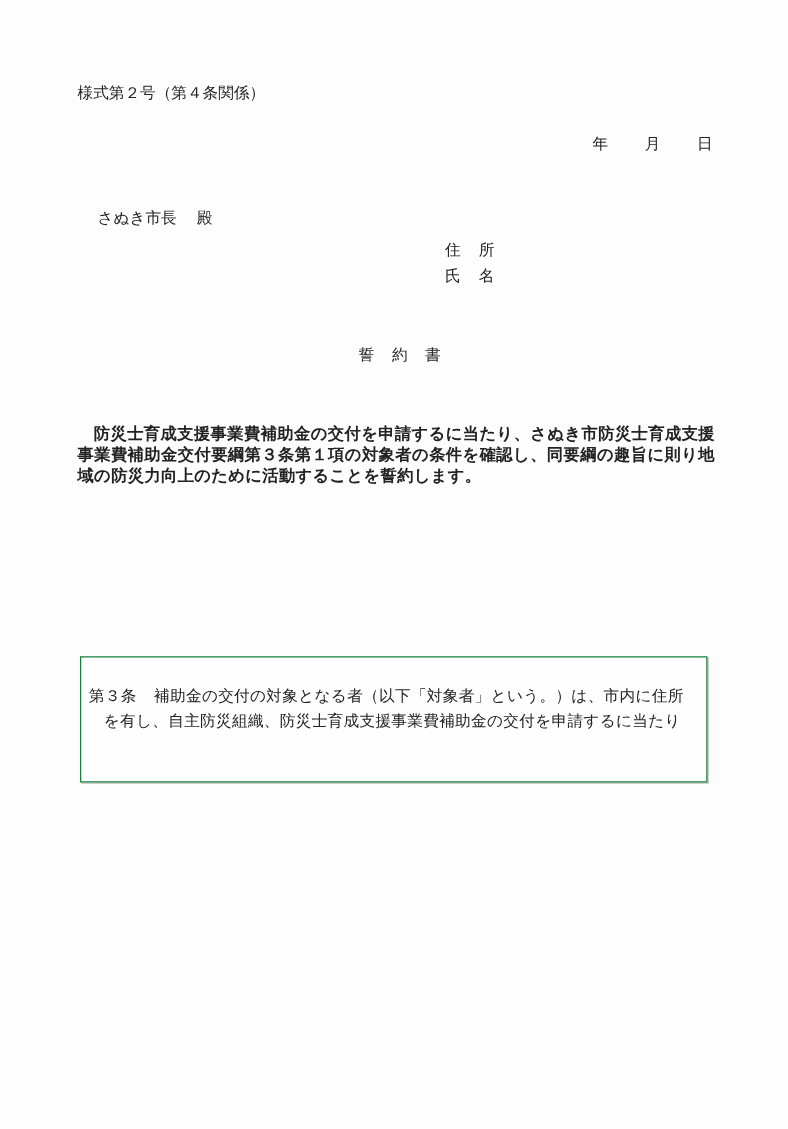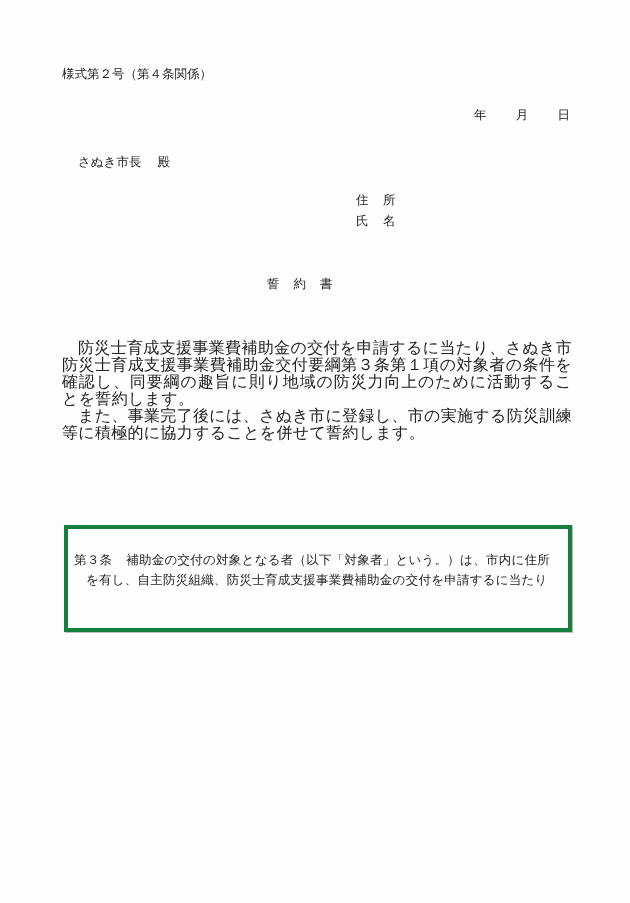--- a/index.html
+++ b/index.html
@@ -22,49 +22,50 @@
       background: #fdfdfd;
     }
     .abs { position: absolute; white-space: nowrap; }
     .txt { font-size: 12.5px; line-height: 16px; }
 
     .form-number { left: 62px; top: 66px; }
 
     .date-line { left: 474px; top: 107px; width: 96px; display: flex; justify-content: space-between; }
     .date-line span { display: inline-block; }
 
-    .addressee { left: 78px; top: 154px; }
+    .addressee { left: 78px; top: 166px; }
     .addressee .gap { display: inline-block; width: 16px; }
 
     .applicant { left: 356px; top: 192px; }
     .applicant .row { height: 21px; display: flex; }
     .applicant .row span.lbl { display: inline-block; width: 13px; }
     .applicant .row span.sp { display: inline-block; width: 14px; }
 
-    .doc-title { left: 267px; top: 276px; letter-spacing: 0; }
+    .doc-title { left: 287px; top: 276px; letter-spacing: 0; }
     .doc-title span { display: inline-block; margin-right: 14px; }
 
     .body-text {
       left: 62px; top: 339px;
       width: 510px;
       white-space: normal;
     }
     .body-text p {
       margin: 0;
-      font-size: 16px;
+      font-size: 13px;
       line-height: 17px;
       text-indent: 1em;
       text-align: justify;
       letter-spacing: 0.3px;
+      font-weight: bold;
     }
 
     .article-box {
       left: 64px; top: 525px;
       width: 500px; height: 99px;
-      border: 4px solid #15803d;
+      border: 1px solid #15803d;
       box-shadow: 1px 1px 0 #bdbdbd;
       background: #fefefe;
       white-space: normal;
     }
     .article-box .article {
       position: absolute;
       left: 6px; top: 21px;
       width: 490px;
       font-size: 12.5px;
       line-height: 20px;
@@ -103,21 +104,20 @@
         <span class="lbl">名</span>
     </div>
   </div>
 
   <div class="abs txt doc-title">
     <span>誓</span><span>約</span><span>書</span>
   </div>
 
   <div class="abs body-text">
     <p>防災士育成支援事業費補助金の交付を申請するに当たり、さぬき市防災士育成支援事業費補助金交付要綱第３条第１項の対象者の条件を確認し、同要綱の趣旨に則り地域の防災力向上のために活動することを誓約します。</p>
-    <p>また、事業完了後には、さぬき市に登録し、市の実施する防災訓練等に積極的に協力することを併せて誓約します。</p>
   </div>
 
   <div class="abs article-box">
     <div class="article">
       <span class="line1"><span class="head">第３条</span><span>補助金の交付の対象となる者（以下「対象者」という。）は、市内に住所</span></span>
       <span class="cont">を有し、自主防災組織、防災士育成支援事業費補助金の交付を申請するに当たり</span>
     </div>
   </div>
 
 </div>

